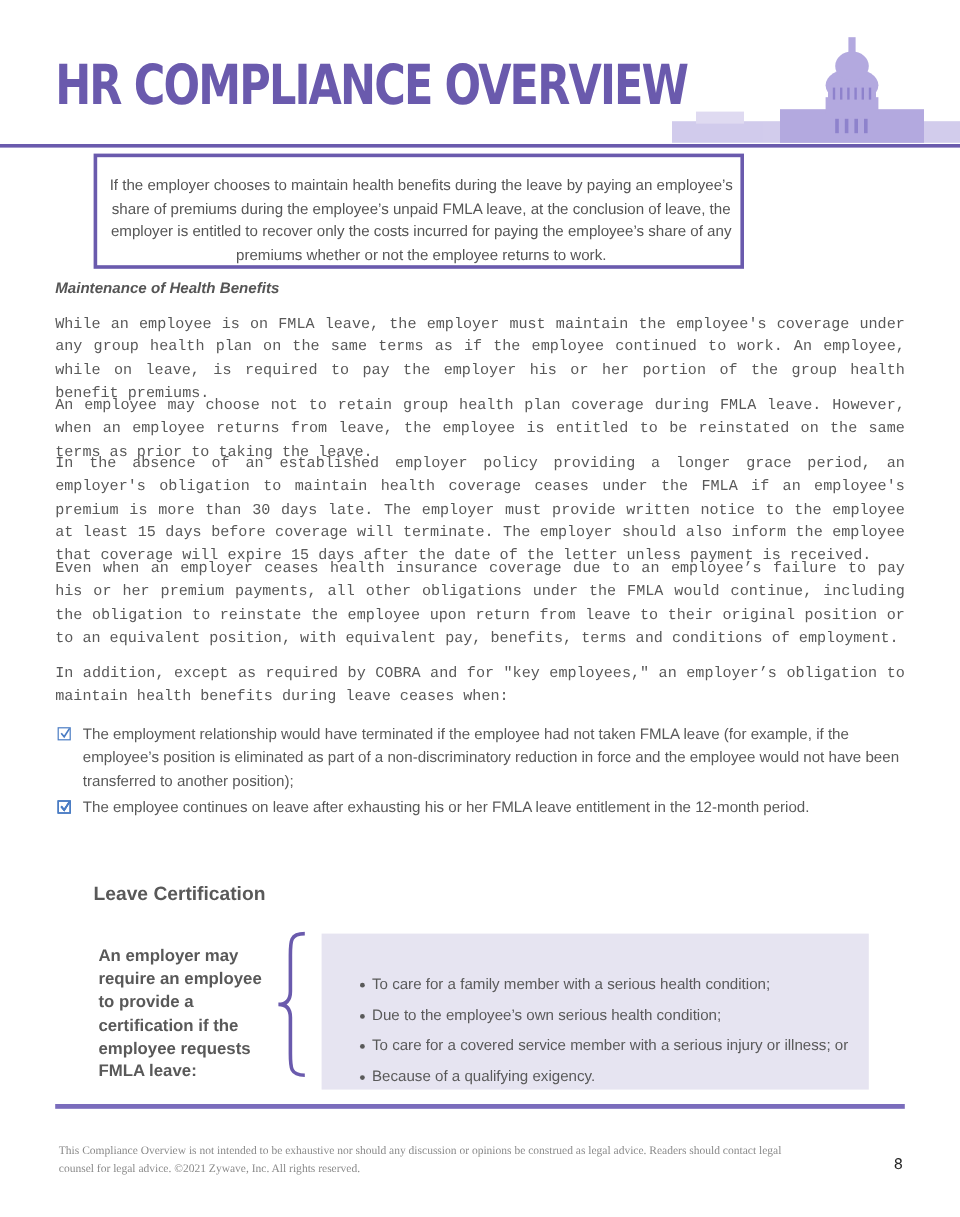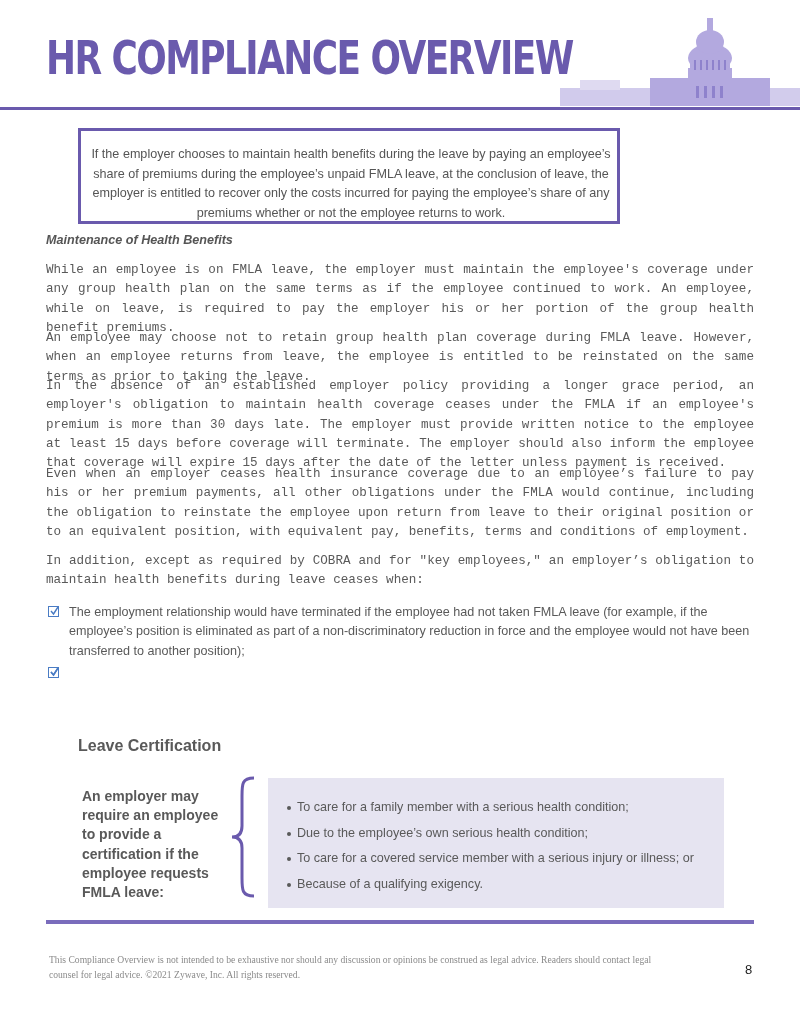--- a/index.html
+++ b/index.html
@@ -1,19 +1,19 @@
 <!DOCTYPE html>
 <html><head>
 <meta charset="utf-8">
 <style>
   html, body { margin: 0; padding: 0; background: #ffffff; }
   body { width: 800px; height: 1014px; position: relative; overflow: hidden;
          font-family: "Liberation Sans", sans-serif; color: #595959; }
 
-  .header { position: absolute; left: 0; top: 0; width: 800px; height: 112px; text-decoration: underline; }
+  .header { position: absolute; left: 0; top: 13px; width: 800px; height: 112px; text-decoration: underline; }
   .title { position: absolute; left: 46px; top: 28px; font-family: "DejaVu Sans", sans-serif;
            font-weight: bold; font-size: 46px; letter-spacing: -2px; color: #6a5aad;
            transform: scaleX(0.78); transform-origin: left center; line-height: 60px; white-space: nowrap; }
   .header-rule { position: absolute; left: 0; top: 107px; width: 800px; height: 3px; background: #6a5aad; }
   .capitol { position: absolute; left: 560px; top: 12px; width: 240px; height: 96px; }
 
   .callout { position: absolute; left: 78px; top: 128px; width: 542px; height: 96px;
              border: 3px solid #6a5aad; box-sizing: border-box; text-align: center;
              font-size: 12.6px; line-height: 19.5px; color: #555; padding: 14px 4px 0 8px; }
 
@@ -29,21 +29,21 @@
   .checkbox { position: absolute; left: 2px; top: 3px; width: 11px; height: 11px; border: 1.5px solid #4a7cc4;
               box-sizing: border-box; }
   .checkbox svg { position: absolute; left: 0; top: -2px; }
 
   .section-title { position: absolute; left: 46px; top: 737px; font-size: 16px; font-weight: bold; color: #595959; margin-left: 32px; }
 
   .cert-label { position: absolute; left: 82px; top: 787px; width: 140px; font-size: 14px; line-height: 19.2px;
                 font-weight: bold; color: #595959; }
   .brace { position: absolute; left: 228px; top: 776px; width: 30px; height: 122px; }
   .cert-box { position: absolute; left: 268px; top: 778px; width: 456px; height: 130px; background: #e6e4f1; }
-  .cert-list { margin: 3px; padding: 14px 0 0 26px; list-style: none; }
+  .cert-list { margin: 16px; padding: 14px 0 0 26px; list-style: none; }
   .cert-list li { position: relative; font-size: 12.6px; line-height: 25.5px; color: #595959; }
   .cert-list li::before { content: ""; position: absolute; left: -10px; top: 11px; width: 4px; height: 4px;
                           border-radius: 50%; background: #595959; }
 
   .footer-rule { position: absolute; left: 46px; top: 920px; width: 708px; height: 4px; background: #7a6cbc; }
   .footer-text { position: absolute; left: 49px; top: 952px; width: 620px; font-family: Liberation Serif, serif;
                  font-size: 9.6px; line-height: 15px; color: #8a8a8a; }
   .page-num { position: absolute; left: 745px; top: 962px; font-size: 13px; color: #222; }
 </style>
 </head>
@@ -108,20 +108,28 @@
         </svg>
       </span>
   </li>
   <li>
     <span class="checkbox">
         <svg width="11" height="12" viewBox="0 0 11 12">
           <path d="M2 6 L4.5 9 L9 2" stroke="#4a7cc4" stroke-width="1.4" fill="none"></path>
         </svg>
       </span>
   </li>
+  <li>
+    <span class="checkbox">
+        <svg width="11" height="12" viewBox="0 0 11 12">
+          <path d="M2 6 L4.5 9 L9 2" stroke="#4a7cc4" stroke-width="1.4" fill="none"></path>
+        </svg>
+      </span>
+    <span>The employee continues on leave after exhausting his or her FMLA leave entitlement in the 12-month period.</span>
+  </li>
 </ul>
 
 <div class="section-title">Leave Certification</div>
 
 <div class="cert-label">An employer may require an employee to provide a certification if the employee requests FMLA leave:</div>
 
 <svg class="brace" viewBox="0 0 30 122">
   <path d="M26 2 C14 2 14 8 14 20 L14 50 C14 58 10 61 4 61 C10 61 14 64 14 72 L14 102 C14 114 14 120 26 120" stroke="#6a5aad" stroke-width="3" fill="none"></path>
 </svg>
 

